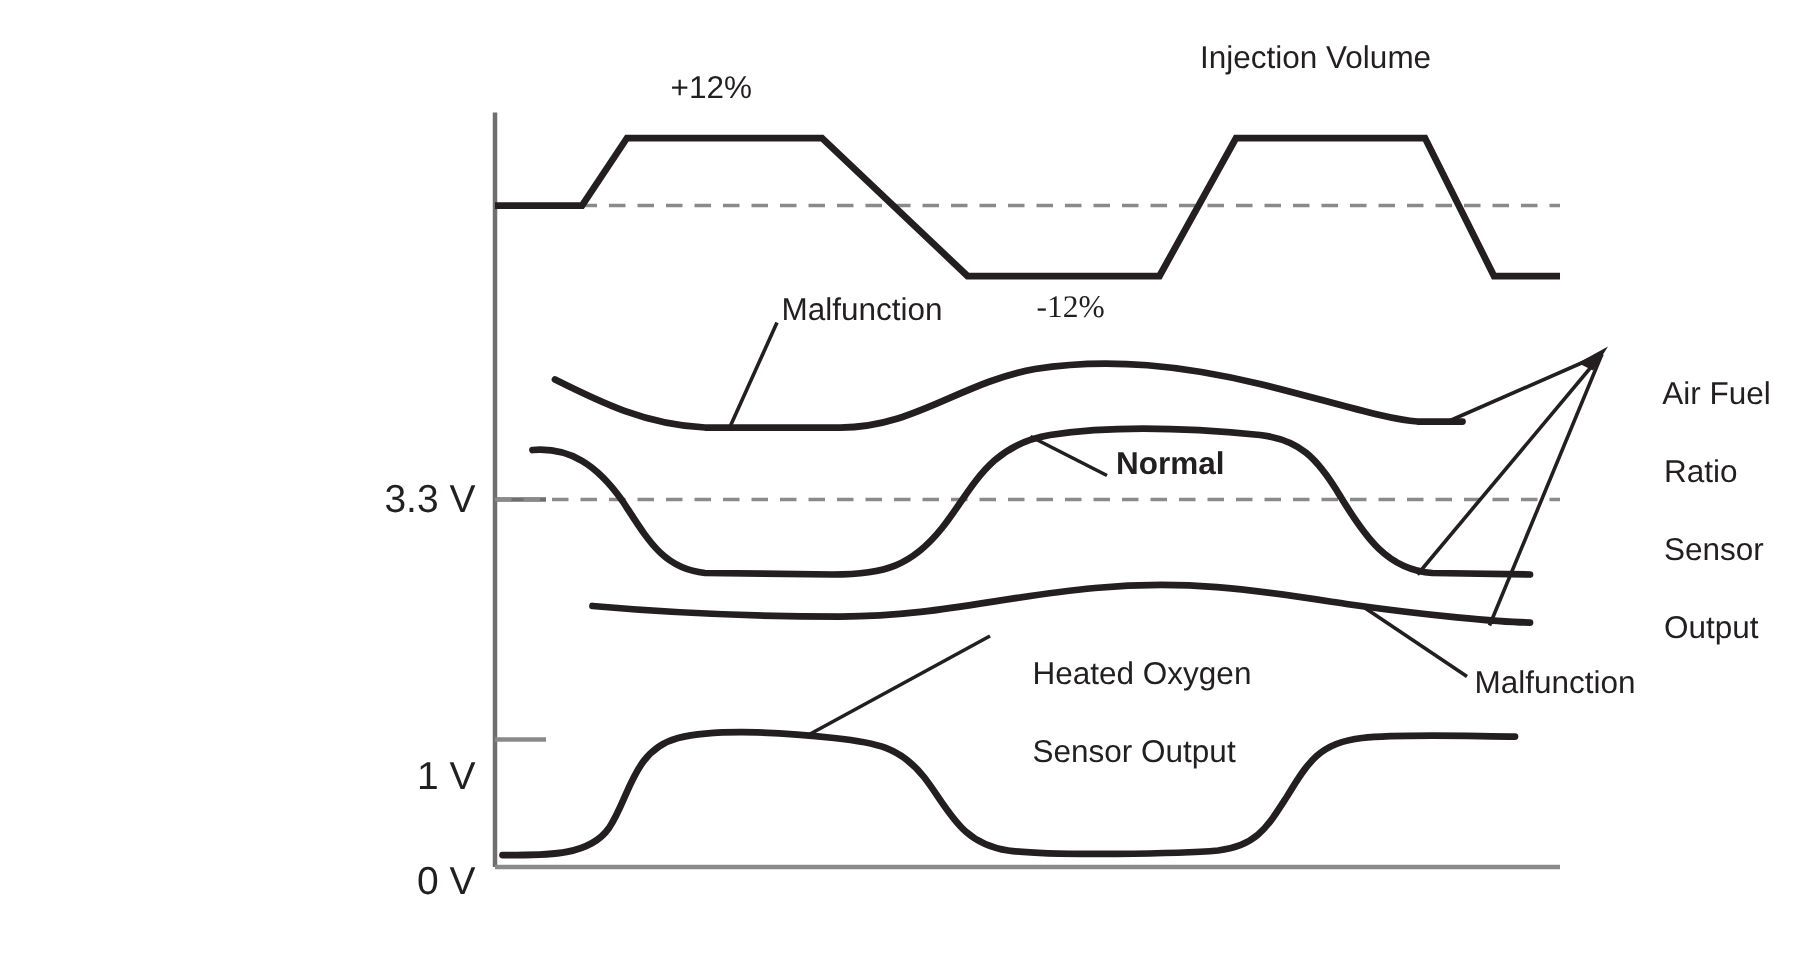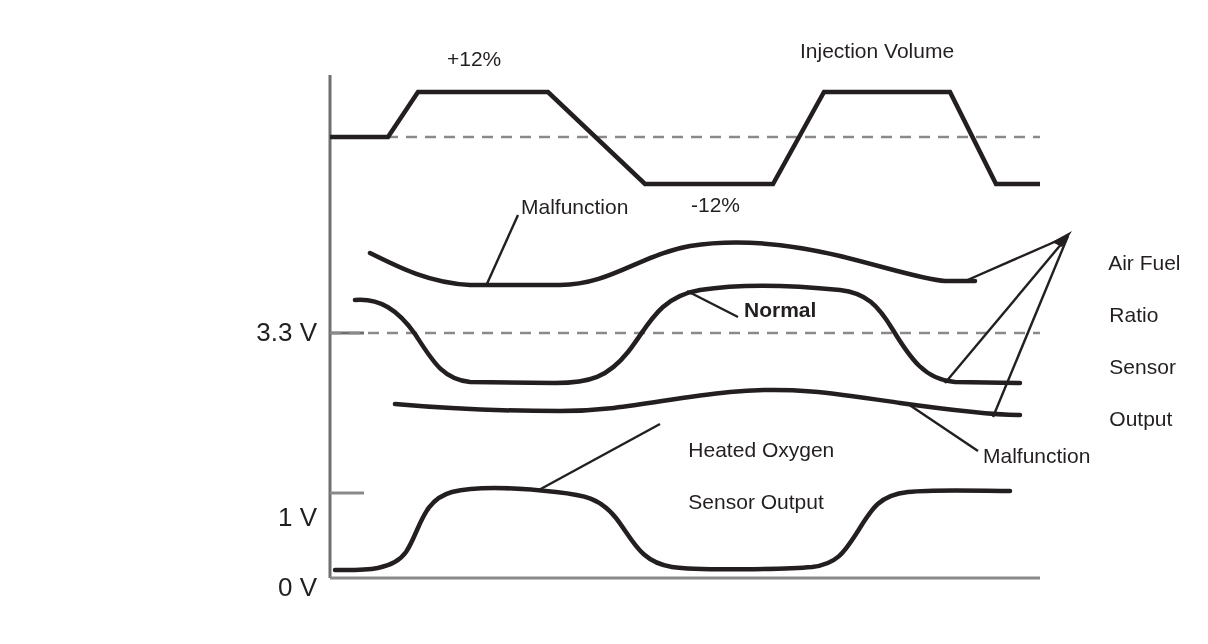--- a/index.html
+++ b/index.html
@@ -113,25 +113,25 @@
 
       <line x1="908" y1="404" x2="978" y2="451" stroke="#231f20" stroke-width="2.4"></line>
 
       <line x1="963" y1="282" x2="1068" y2="236" stroke="#231f20" stroke-width="2.4"></line>
       <line x1="945" y1="383" x2="1068" y2="236" stroke="#231f20" stroke-width="2.4"></line>
       <line x1="993" y1="417" x2="1068" y2="236" stroke="#231f20" stroke-width="2.4"></line>
       <polygon points="1072,231 1052,242 1062,247" fill="#231f20"></polygon>
     </g>
   </svg>
 
-  <div class="lbl" style="left:800px; top:38px;">Injection Volume</div>
+  <div class="lbl" style="left:800px; top:26px;">Injection Volume</div>
 
   <div class="lbl" style="left:447px; top:46px;">+12%</div>
 
-  <div class="lbl" style="left:691px; top:192px;">-12%</div>
+  <div class="lbl" style="left:691px; top:192px;font-family:Liberation Serif, serif;">-12%</div>
 
   <div class="lbl" style="left:521px; top:194px;">Malfunction</div>
 
   <div class="lbl" style="left:744px; top:297px;font-weight:bold;">Normal</div>
 
   <div class="lbl" style="left:983px; top:443px;">Malfunction</div>
 
   <div class="lbl multiline" style="left:665px; top:411px;">
     <span>Heated Oxygen</span><br>
     <span>Sensor Output</span>

